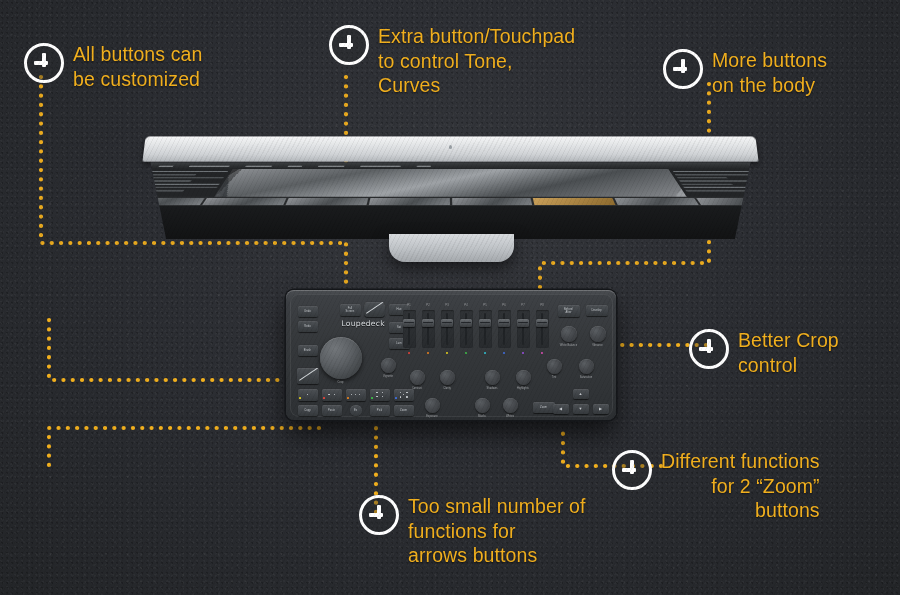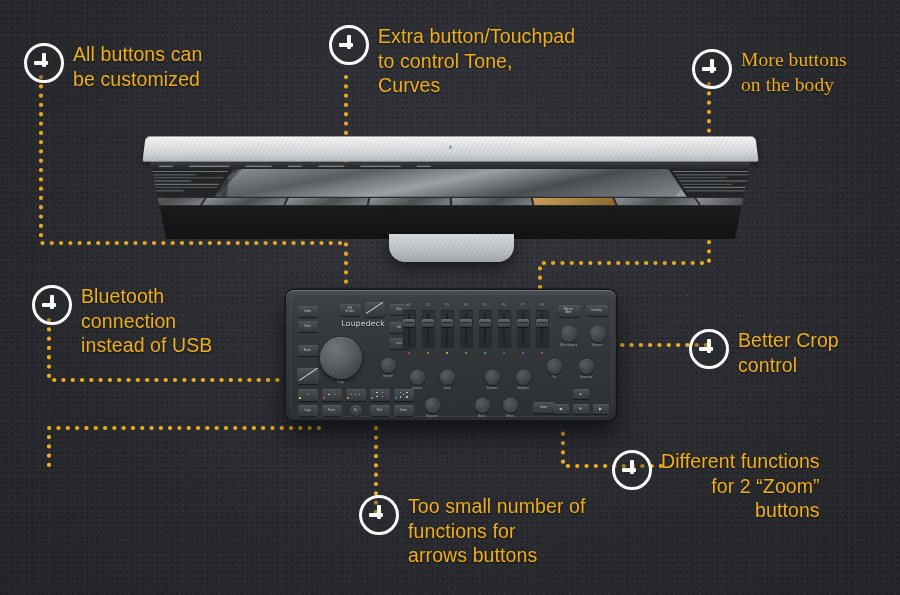--- a/index.html
+++ b/index.html
@@ -488,32 +488,26 @@
 be customized</div>
   </div>
 
   <div class="callout" style="left:329px;top:24px;">
     <div class="plus"></div>
     <div class="ctext">Extra button/Touchpad
 to control Tone,
 Curves</div>
   </div>
 
-  <div class="callout" style="left:692px;top:48px;font-family:Liberation Serif, serif;">
+  <div class="callout" style="left:663px;top:48px;">
     <div class="plus"></div>
     <div class="ctext">More buttons
 on the body</div>
   </div>
 
-  <div class="callout" style="left:32px;top:284px;">
-    <div class="plus"></div>
-    <div class="ctext">Bluetooth
-connection
-instead of USB</div>
-  </div>
 
   <div class="callout" style="left:689px;top:328px;">
     <div class="plus"></div>
     <div class="ctext">Better Crop
 control</div>
   </div>
 
 
   <div class="callout" style="left:359px;top:494px;">
     <div class="plus"></div>

